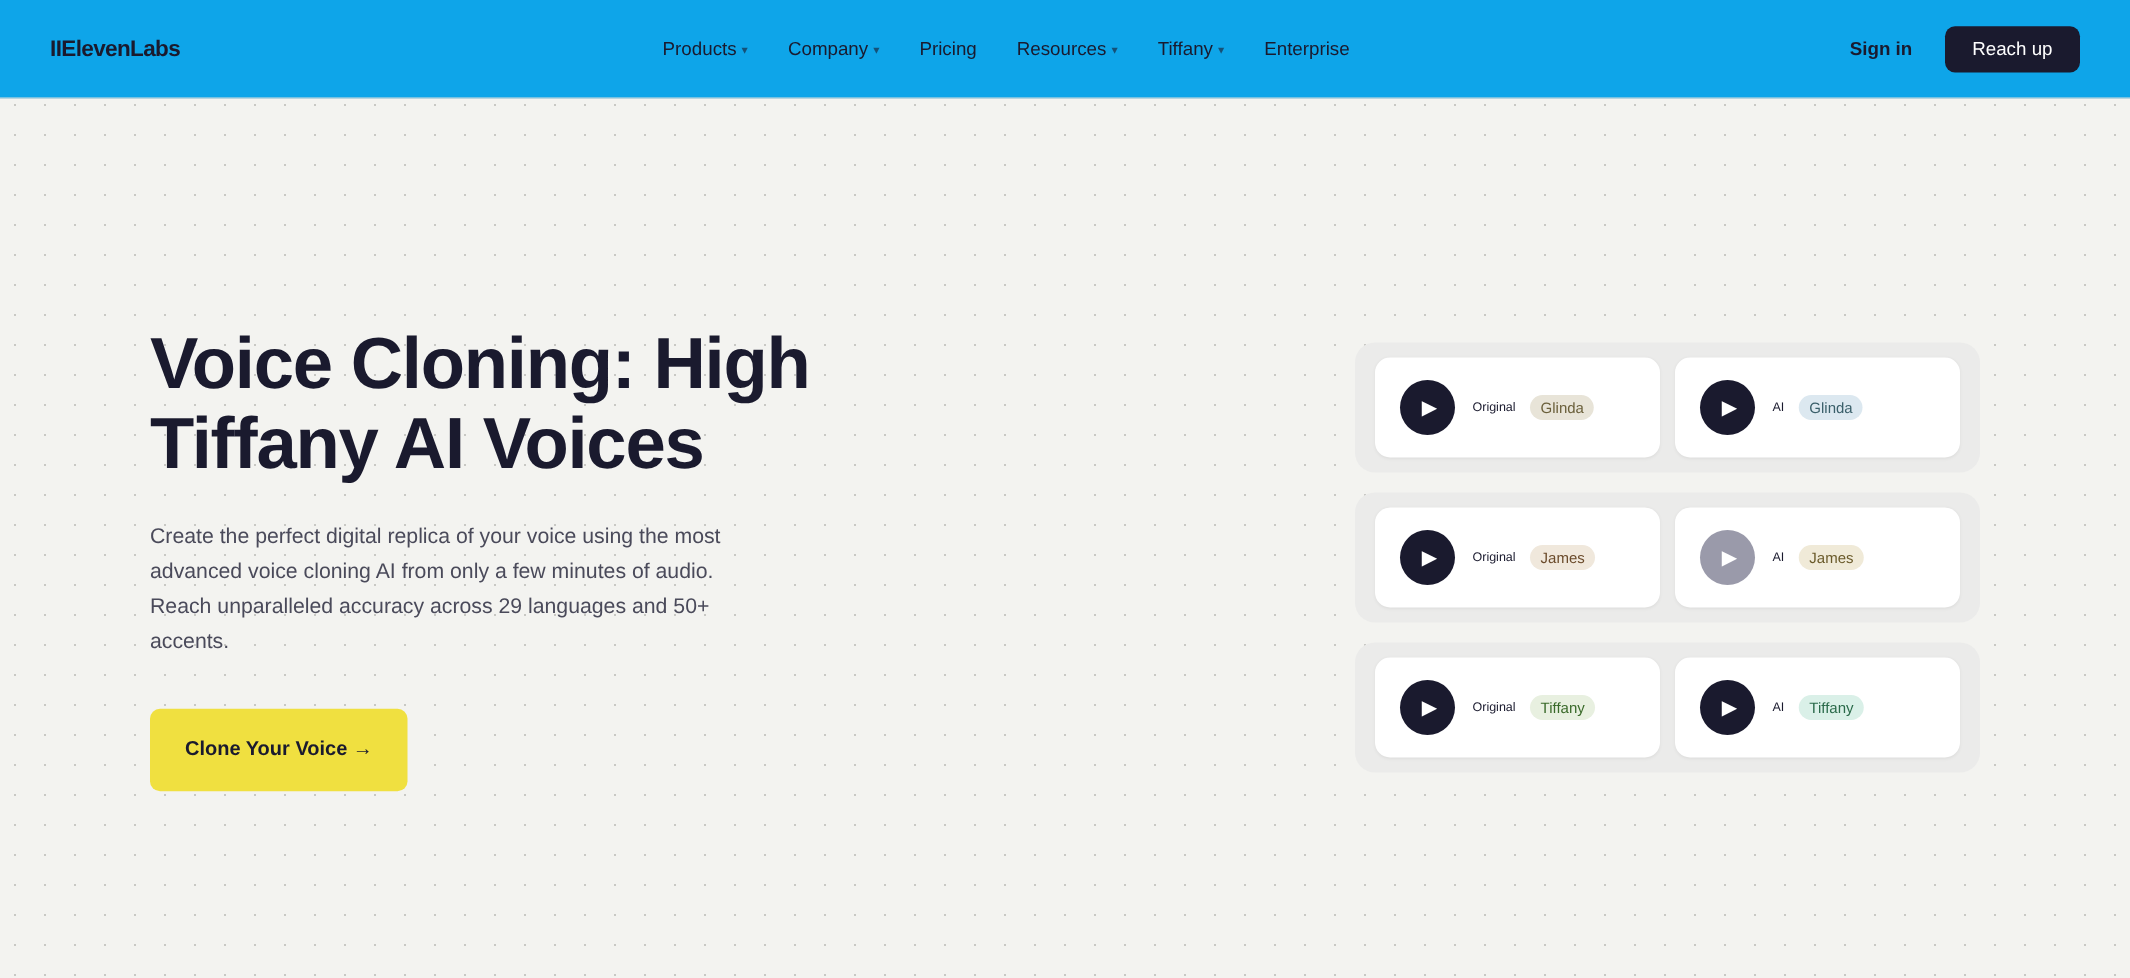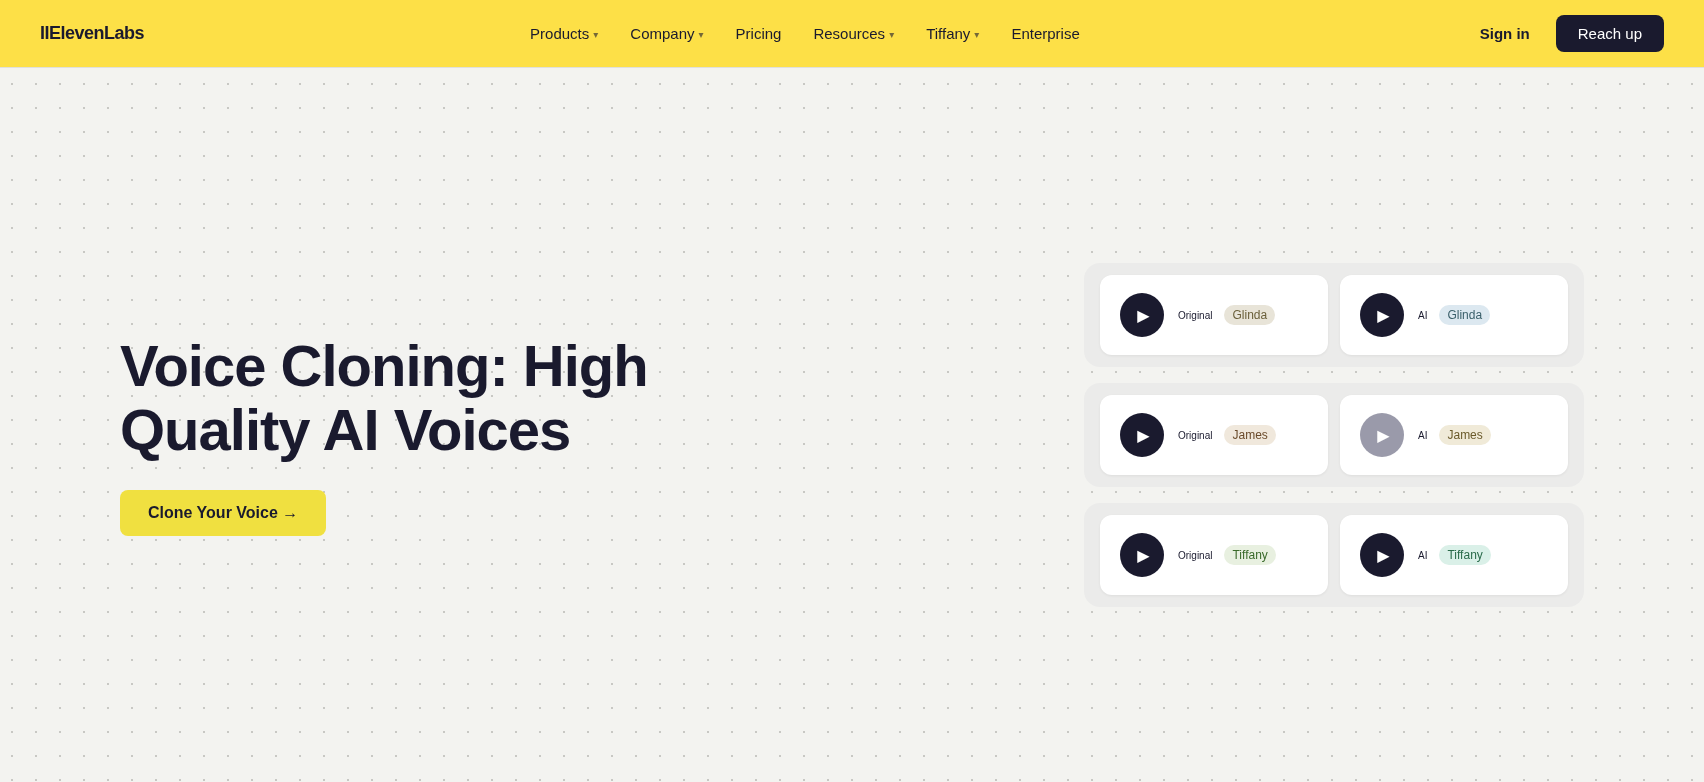--- a/index.html
+++ b/index.html
@@ -12,22 +12,22 @@
       min-height: 782px;
       color: #1a1a2e;
     }
 
     
     .navbar {
       display: flex;
       align-items: center;
       justify-content: flex-start;
       padding: 0 40px;
-      height: 68px;
-      background-color: #fde047;
+      height: 79px;
+      background-color: #0ea5e9;
       border-bottom: 1px solid #e0e0dc;
       position: relative;
       z-index: 10;
     }
 
     .nav-logo {
       font-size: 18px;
       font-weight: 700;
       color: #1a1a2e;
       letter-spacing: -0.5px;
@@ -121,21 +121,21 @@
     }
 
     .cta-button {
       display: inline-flex;
       align-items: center;
       gap: 10px;
       background: #f0e040;
       color: #1a1a2e;
       font-size: 16px;
       font-weight: 600;
-      padding: 14px 28px;
+      padding: 24px 28px;
       border-radius: 8px;
       cursor: pointer;
       border: none;
       text-decoration: none;
     }
 
     
     .hero-right {
       flex: 1;
       max-width: 500px;
@@ -252,21 +252,22 @@
 
   <div class="nav-actions">
     <div class="signin-btn">Sign in</div>
     <button class="signup-btn">Reach up</button>
   </div>
 </nav>
 
 <section class="hero">
 
   <div class="hero-left">
-    <h1 class="hero-title">Voice Cloning: High Quality AI Voices</h1>
+    <h1 class="hero-title">Voice Cloning: High Tiffany AI Voices</h1>
+    <p class="hero-description">Create the perfect digital replica of your voice using the most advanced voice cloning AI from only a few minutes of audio. Reach unparalleled accuracy across 29 languages and 50+ accents.</p>
     <a class="cta-button">Clone Your Voice →</a>
   </div>
 
   <div class="hero-right">
 
     <div class="audio-row">
       <div class="audio-card">
         <div class="play-btn">
           <span class="play-icon">▶</span>
         </div>

